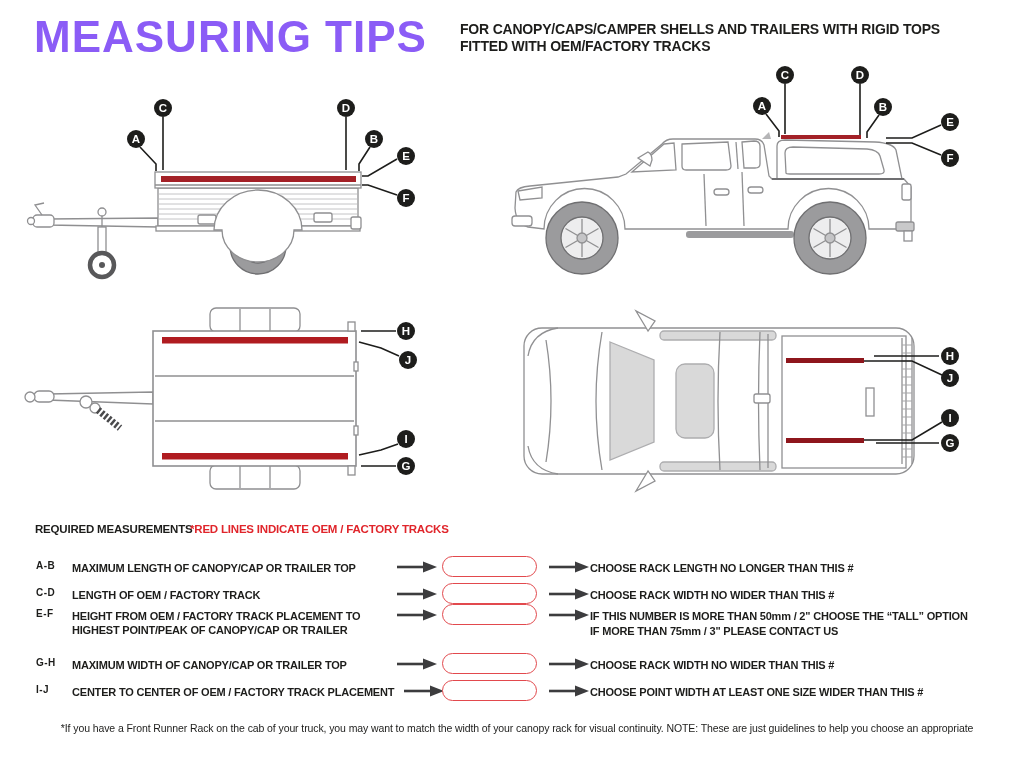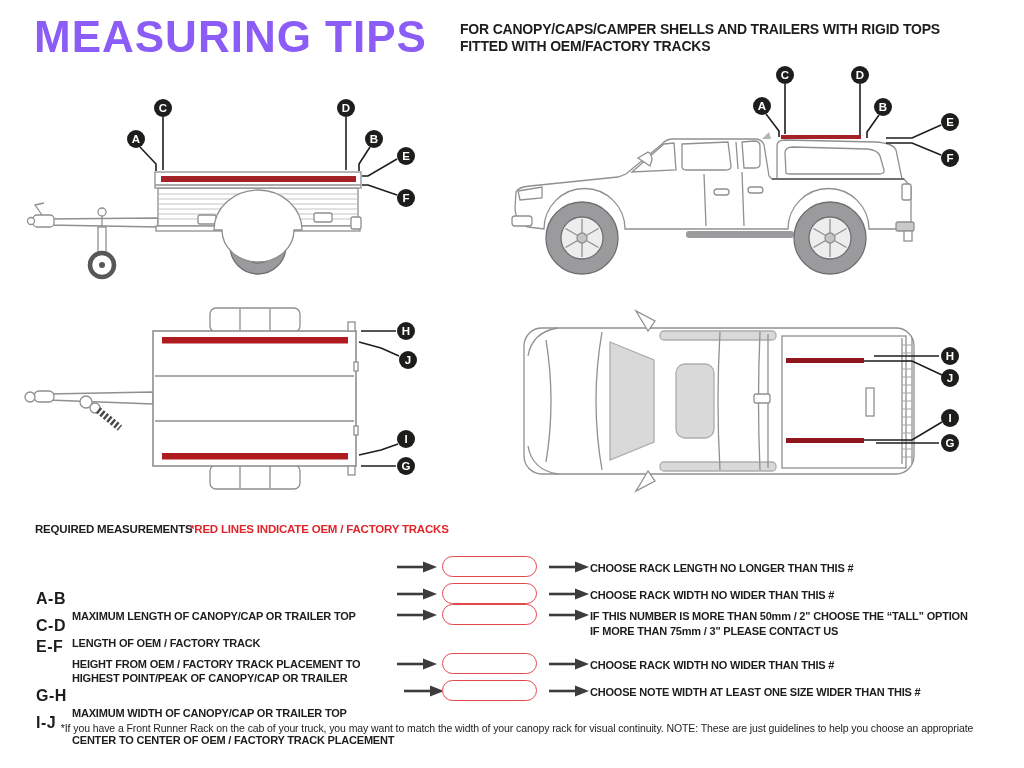--- a/index.html
+++ b/index.html
@@ -6,22 +6,22 @@
   body{width:1024px;height:768px;position:relative;overflow:hidden;
        font-family:"Liberation Sans","DejaVu Sans",sans-serif;color:#1d1d1b;}
   .abs{position:absolute;}
   
   .title{left:34px;top:12px;font-size:44px;font-weight:900;letter-spacing:1px;color:#8b5cf6;white-space:nowrap;}
   .subtitle{left:460px;top:21px;font-size:14px;font-weight:700;line-height:17px;letter-spacing:-0.2px;color:#1d1d1b;}
   
   .sec-head{left:35px;top:523px;font-size:11.5px;font-weight:700;letter-spacing:-0.2px;}
   .sec-note{left:190px;top:523px;font-size:11.5px;font-weight:700;letter-spacing:-0.2px;color:#e0252b;}
   .mrow{left:0;width:1024px;height:28px;}
-  .mkey{position:absolute;left:36px;top:4px;font-size:16px;font-weight:700;letter-spacing:0.5px;margin-top:30px;}
-  .mdesc{position:absolute;left:72px;top:5px;font-size:11px;font-weight:700;letter-spacing:-0.2px;line-height:14px;margin-top:48px;}
+  .mkey{position:absolute;left:36px;top:4px;font-size:10px;font-weight:700;letter-spacing:0.5px;}
+  .mdesc{position:absolute;left:72px;top:5px;font-size:11px;font-weight:700;letter-spacing:-0.2px;line-height:14px;}
   .arrow1{position:absolute;left:397px;top:5px;}
   .arrow2{position:absolute;left:549px;top:5px;}
   .pill{position:absolute;left:442px;top:0;width:95px;height:21px;border:1.6px solid #e2494d;border-radius:12px;background:#fff;box-sizing:border-box;
         font-size:11px;font-weight:700;text-align:center;line-height:18px;color:#1d1d1b;}
   .mguide{position:absolute;left:590px;top:5px;font-size:11px;font-weight:700;letter-spacing:-0.2px;line-height:15px;}
   
   .footnote{left:22px;top:721px;width:990px;font-size:10.5px;font-weight:400;line-height:14.5px;letter-spacing:-0.1px;text-align:center;}
   svg .mk-txt{font-family:"Liberation Sans","DejaVu Sans",sans-serif;font-size:11.5px;font-weight:700;fill:#fff;}
 </style>
 </head>
@@ -383,18 +383,18 @@
   <span class="mdesc">CENTER TO CENTER OF OEM / FACTORY TRACK PLACEMENT</span>
   <svg class="arrow1" style="left:404px" width="40" height="12" viewBox="0 0 40 12">
       <line x1="0" y1="6" x2="27" y2="6" stroke="#3c3c3e" stroke-width="2.6"></line>
       <polygon points="26,0.5 40,6 26,11.5" fill="#3c3c3e"></polygon>
     </svg>
   <span class="pill"></span>
   <svg class="arrow2" width="40" height="12" viewBox="0 0 40 12">
       <line x1="0" y1="6" x2="27" y2="6" stroke="#3c3c3e" stroke-width="2.6"></line>
       <polygon points="26,0.5 40,6 26,11.5" fill="#3c3c3e"></polygon>
     </svg>
-  <span class="mguide">CHOOSE NOTE WIDTH AT LEAST ONE SIZE WIDER THAN THIS #</span>
+  <span class="mguide">CHOOSE POINT WIDTH AT LEAST ONE SIZE WIDER THAN THIS #</span>
 </div>
 
 <div class="abs footnote">
   <div>*If you have a Front Runner Rack on the cab of your truck, you may want to match the width of your canopy rack for visual continuity. NOTE: These are just guidelines to help you choose an appropriate</div>
 </div>
 
 </body></html>

